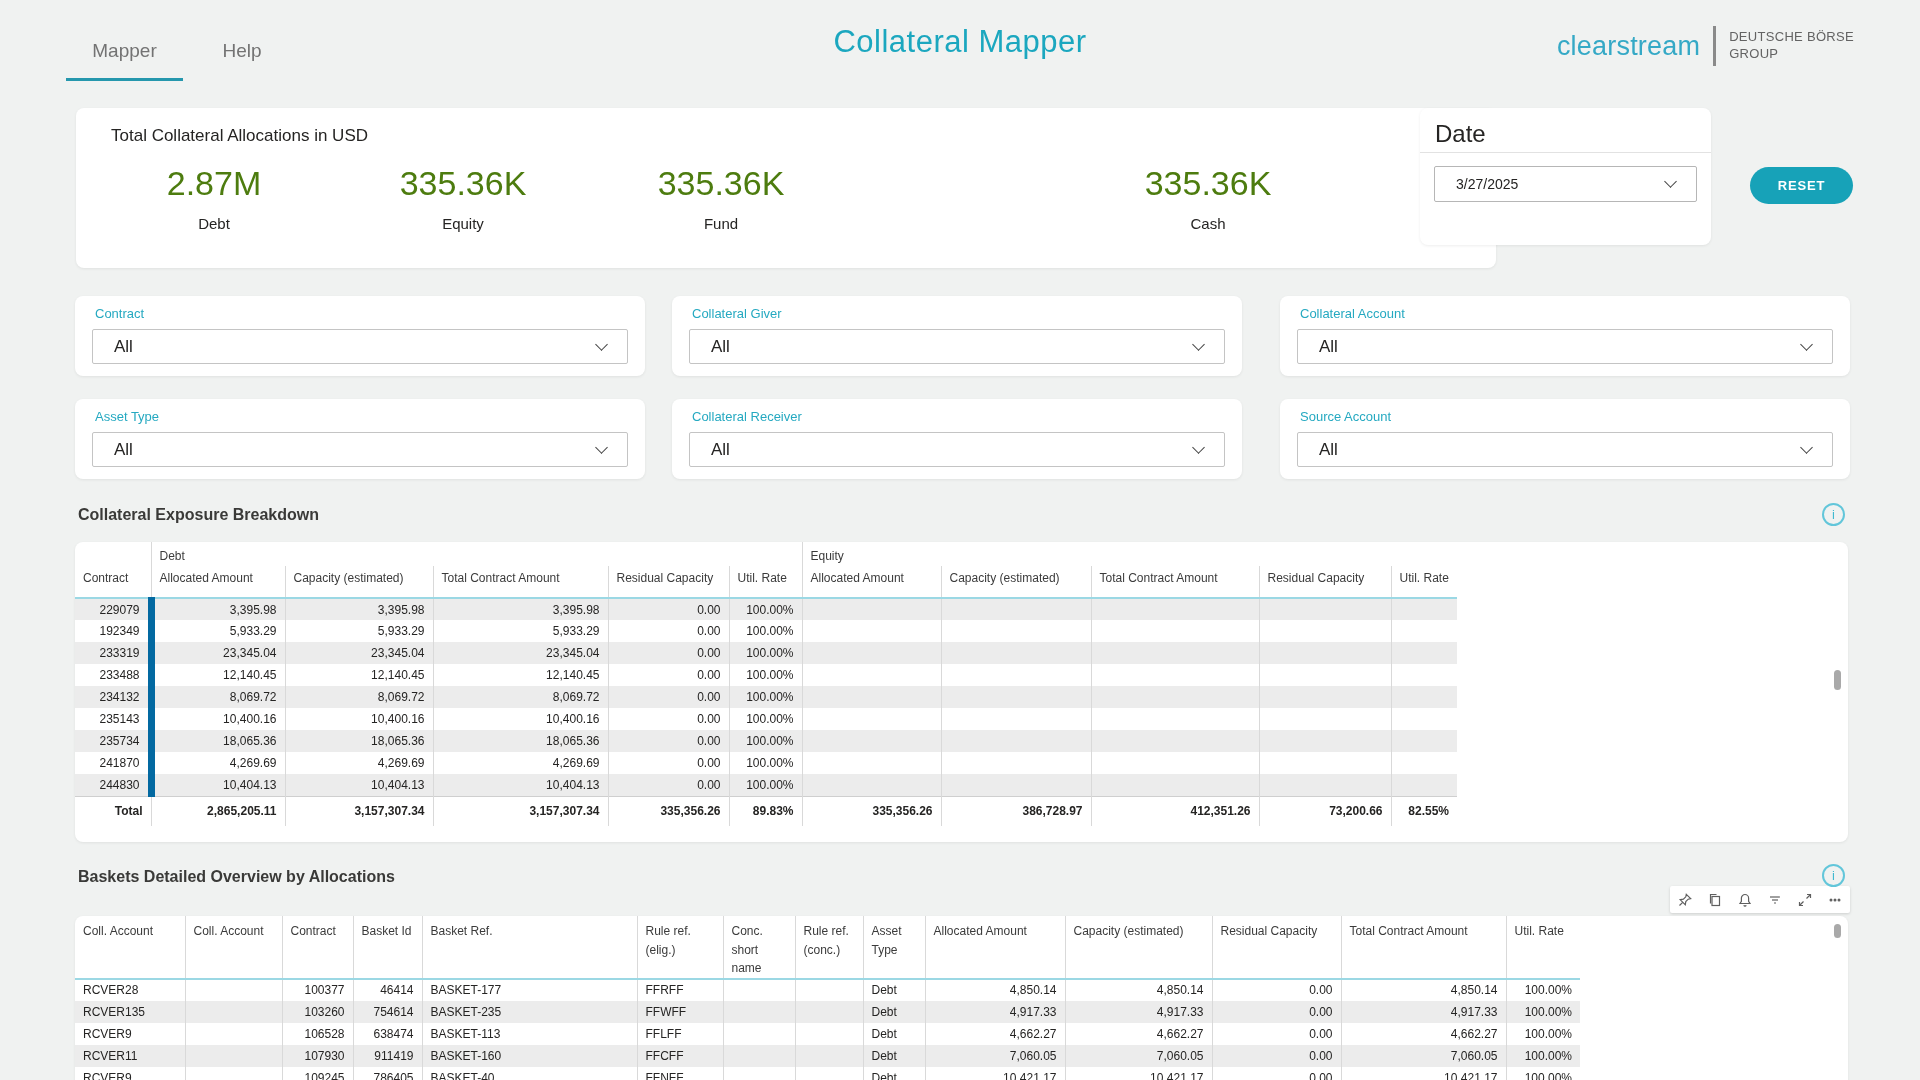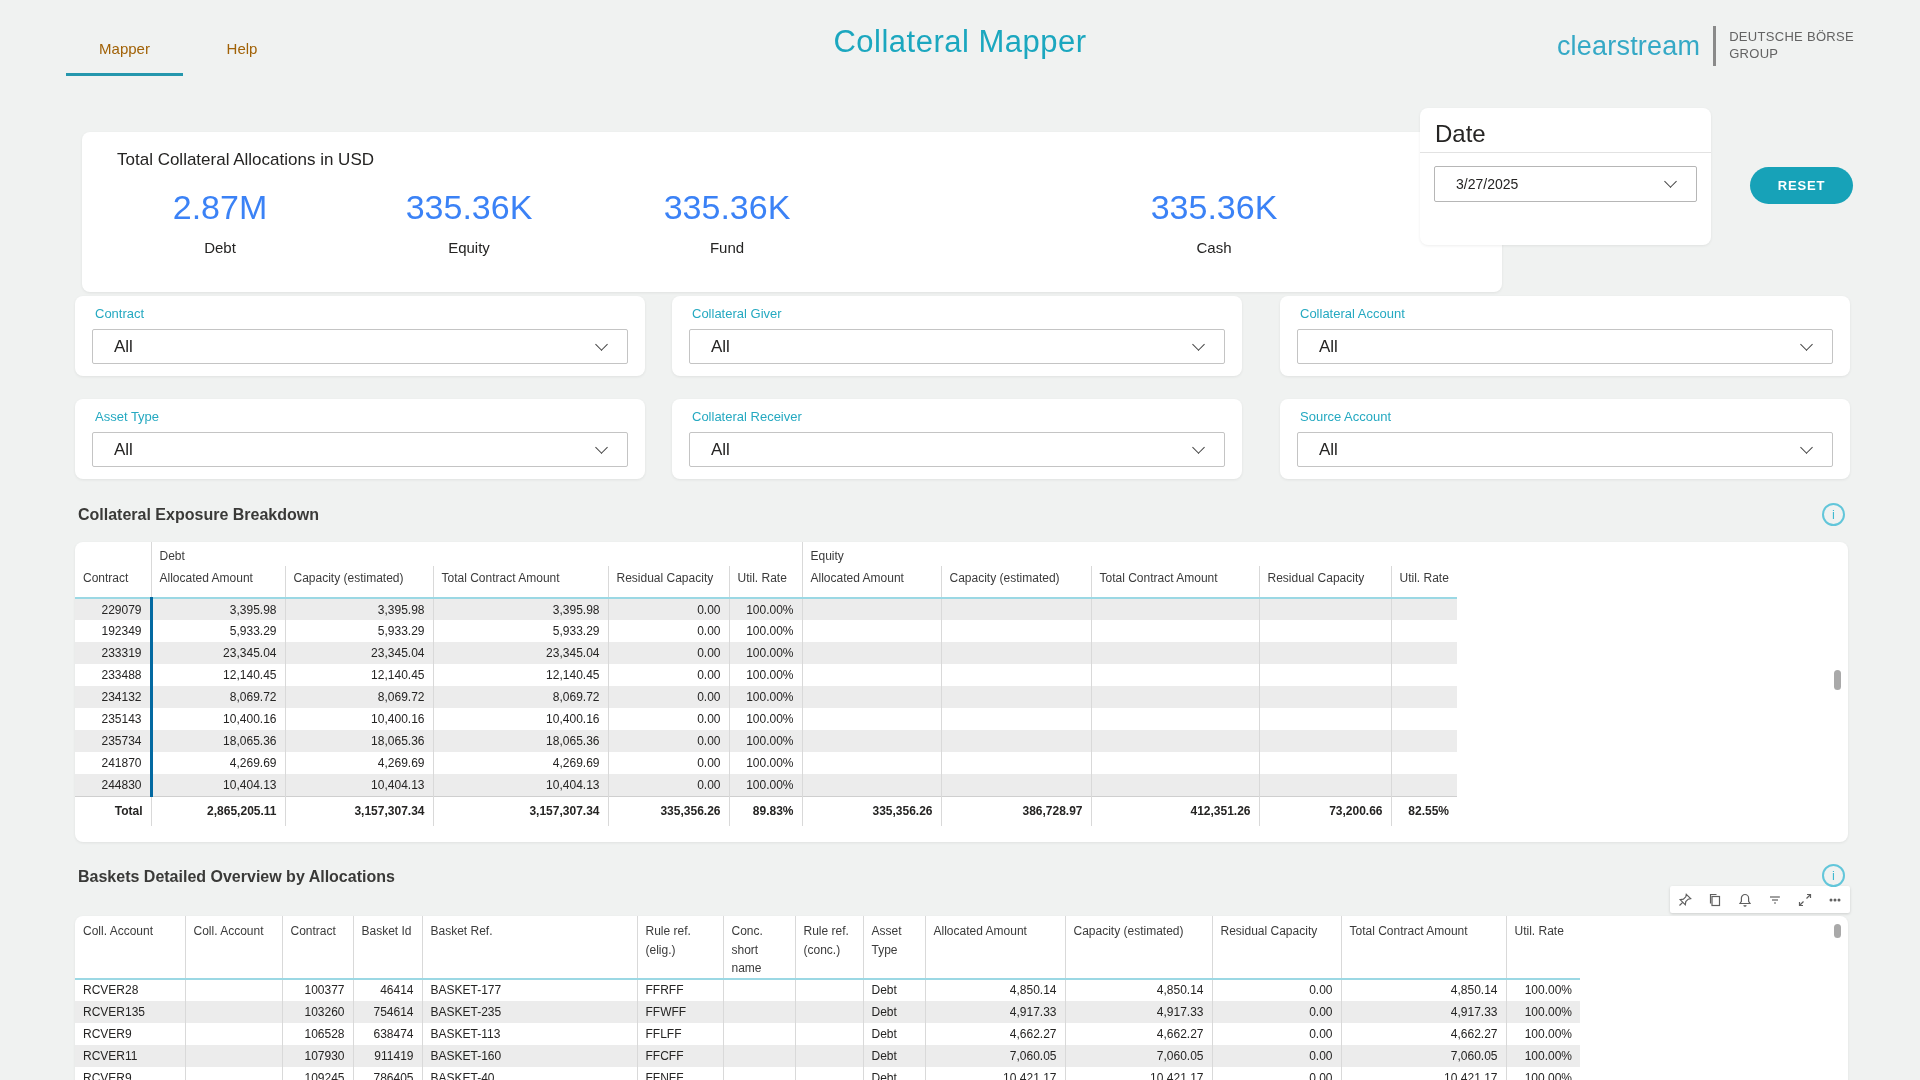--- a/index.html
+++ b/index.html
@@ -1,38 +1,38 @@
 <!DOCTYPE html>
 <html><head>
 <meta charset="utf-8">
 <style>
   * { box-sizing: border-box; margin: 0; padding: 0; }
   html,body { background:#e9ebea; }
   body { font-family:"Liberation Sans", sans-serif; }
   .page { position:relative; width:1920px; height:1080px; background:#f0f2f1; overflow:hidden; }
 
   
-  .tab { position:absolute; top:40px; font-size:15px; color:#a16207; cursor:pointer; }
+  .tab { position:absolute; top:40px; font-size:19px; color:#737373; cursor:pointer; }
   .tab-mapper { left:66px; width:117px; text-align:center; padding-bottom:16px; border-bottom:3px solid #2597ad; }
   .tab-help { left:212px; width:60px; text-align:center; padding-bottom:16px; }
   .page-title { position:absolute; top:24px; left:0; width:100%; text-align:center;
                 font-size:31px; color:#1ba7bf; font-weight:400; letter-spacing:0.5px; }
   .logo { position:absolute; top:26px; right:66px; display:flex; align-items:center; gap:13px; }
   .logo-brand { font-size:27px; color:#35a9c6; font-weight:500; letter-spacing:0.2px; }
   .logo-divider { width:3px; height:40px; background:#8a8a8a; }
   .logo-group { font-size:13px; color:#636363; line-height:1.3; letter-spacing:0.3px; }
 
   
   .card { position:absolute; background:#fff; border-radius:8px; box-shadow:0 1px 3px rgba(0,0,0,0.07); }
 
   
-  .kpi-card { left:82px; top:108px; width:1420px; height:160px;margin-top:24px; }
+  .kpi-card { left:76px; top:108px; width:1420px; height:160px; }
   .kpi-title { position:absolute; left:35px; top:18px; font-size:17px; color:#252423; }
   .kpi { position:absolute; top:56px; width:170px; text-align:center; }
-  .kpi-value { font-size:34px; color:#3b82f6; }
+  .kpi-value { font-size:34px; color:#4d7c0f; }
   .kpi-label { margin-top:12px; font-size:15px; color:#252423; }
 
   
   .date-card { left:1420px; top:108px; width:291px; height:137px; }
   .date-title { position:absolute; left:15px; top:12px; font-size:24px; color:#252423; }
   .date-sep { position:absolute; left:0; top:44px; width:100%; height:1px; background:#e2e2e2; }
   .dropdown { position:absolute; display:flex; align-items:center; justify-content:space-between;
               background:#fff; border:1px solid #b6b6b6; border-radius:2px; padding:0 21px; cursor:pointer; }
   .date-dd { left:14px; top:58px; width:263px; height:36px; font-size:14px; color:#252423; }
   .chev { width:9px; height:9px; border-right:1.6px solid #404040; border-bottom:1.6px solid #404040;
@@ -56,21 +56,21 @@
   .tbl-card { overflow:hidden; }
   table.matrix { border-collapse:collapse; table-layout:fixed; font-size:12px; color:#252423; }
   .matrix th, .matrix td { overflow:hidden; white-space:nowrap; padding:0 8px; }
   .matrix th { font-weight:400; text-align:left; color:#3b3b3b; vertical-align:top; padding-top:5px; cursor:pointer; }
   .matrix th.gl, .matrix td { border-left:1px solid #d9d9d9; }
   .matrix th.nb, .matrix td.nb { border-left:none; }
   .matrix tr.group-row th { height:24px; padding-top:7px; border-bottom:none; }
   .matrix tr.head-row th { height:32px; border-bottom:2px solid #9bd8e4; }
   .matrix td { height:22px; }
   .matrix td.r { text-align:right; }
-  .matrix td.cyan-r { border-right:3px solid #0369a1; }
+  .matrix td.cyan-r { border-right:7px solid #0369a1; }
   .matrix td.next-to-cyan { border-left:none; }
   #exposure-table tbody tr:nth-child(odd) td { background:#ececec; }
   #exposure-table tbody tr.total-row td { background:#fff; font-weight:bold; border-top:1px solid #cfcfcf; height:30px; }
   #baskets-table tbody tr:nth-child(even) td { background:#ececec; }
   #baskets-table tr.head-row th { height:56px; white-space:normal; line-height:1.55; padding-top:6px; }
 
   .scroll-thumb { position:absolute; width:7px; background:#a9a9a9; border-radius:4px; cursor:pointer; }
 
   
   .toolbar { position:absolute; display:flex; background:#fff; box-shadow:0 1px 3px rgba(0,0,0,0.15); border-radius:2px; }

